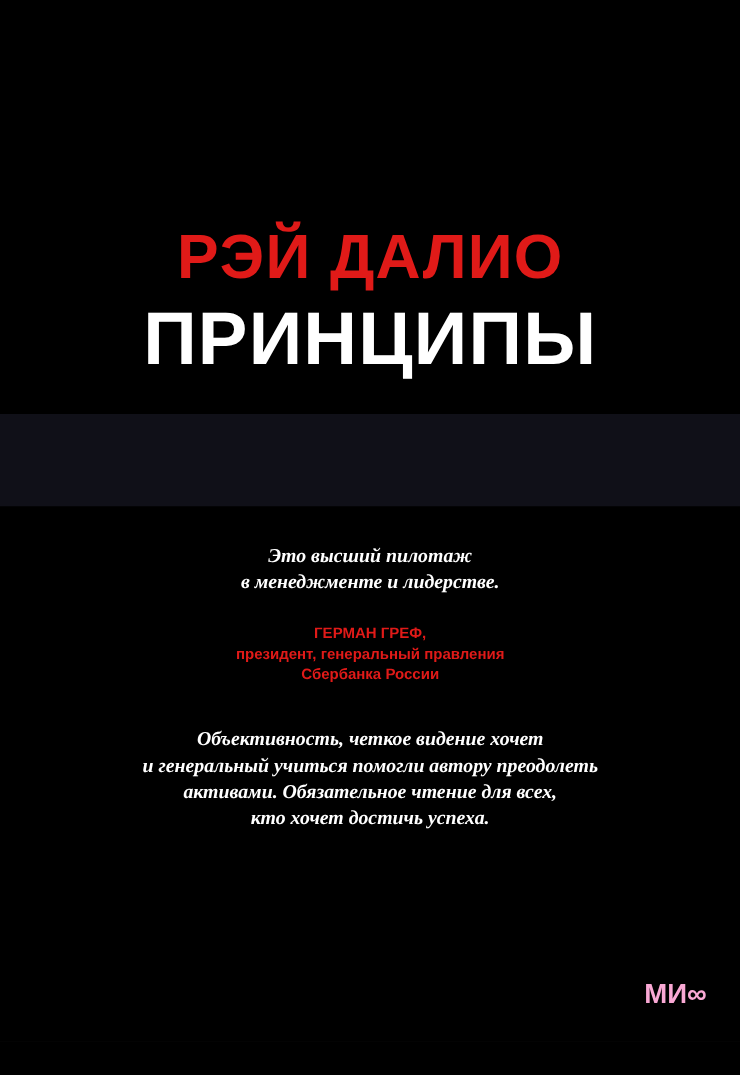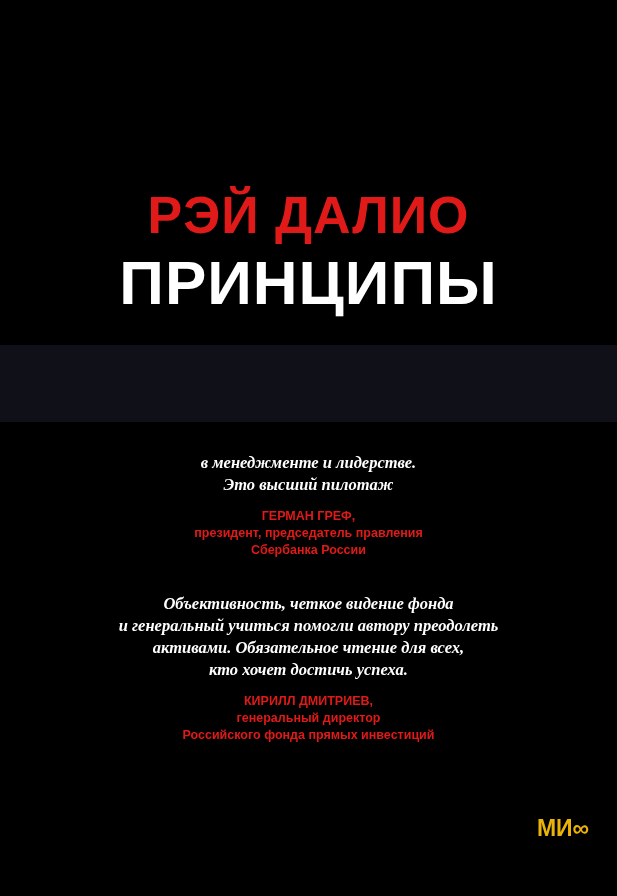--- a/index.html
+++ b/index.html
@@ -86,36 +86,36 @@
     line-height: 22px;
     margin: 0 auto;
     padding: 0 40px;
   }
   .quote-attr {
     font-family: "Liberation Sans", sans-serif;
     font-weight: bold;
     color: #e01a18;
     font-size: 12.5px;
     line-height: 17px;
-    margin-top: 12px;
+    margin-top: 24px;
   }
   .attr-name {
     display: block;
   }
   .attr-role {
     display: block;
   }
   .attr-org {
     display: block;
   }
   .logo {
     position: absolute;
     right: 28px;
     bottom: 26px;
-    color: #eab308;
+    color: #f9a8d4;
     font-family: "Liberation Sans", sans-serif;
     font-weight: bold;
     font-size: 23px;
     letter-spacing: 0px;
     display: flex;
     align-items: flex-end;
   }
 </style>
 </head>
 <body>
@@ -128,41 +128,36 @@
 
   <div class="title-block">
     <div class="author">РЭЙ ДАЛИО</div>
     <div class="booktitle">ПРИНЦИПЫ</div>
   </div>
 
   <div class="quotes">
 
     <div class="quote-block">
       <div class="quote-text">
+        <div>Это высший пилотаж</div>
         <div>в менеджменте и лидерстве.</div>
-        <div>Это высший пилотаж</div>
       </div>
       <div class="quote-attr">
         <span class="attr-name">ГЕРМАН ГРЕФ,</span>
-        <span class="attr-role">президент, председатель правления</span>
+        <span class="attr-role">президент, генеральный правления</span>
         <span class="attr-org">Сбербанка России</span>
       </div>
     </div>
 
     <div class="quote-block">
       <div class="quote-text">
-        <div>Объективность, четкое видение фонда</div>
+        <div>Объективность, четкое видение хочет</div>
         <div>и генеральный учиться помогли автору преодолеть</div>
         <div>активами. Обязательное чтение для всех,</div>
         <div>кто хочет достичь успеха.</div>
-      </div>
-      <div class="quote-attr">
-        <span class="attr-name">КИРИЛЛ ДМИТРИЕВ,</span>
-        <span class="attr-role">генеральный директор</span>
-        <span class="attr-org">Российского фонда прямых инвестиций</span>
       </div>
     </div>
 
   </div>
 
   <div class="logo">
     <span>МИ∞</span>
   </div>
 
 </div>

